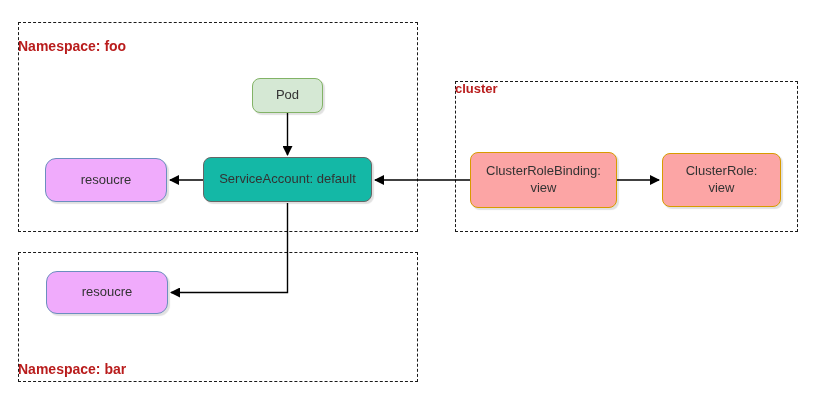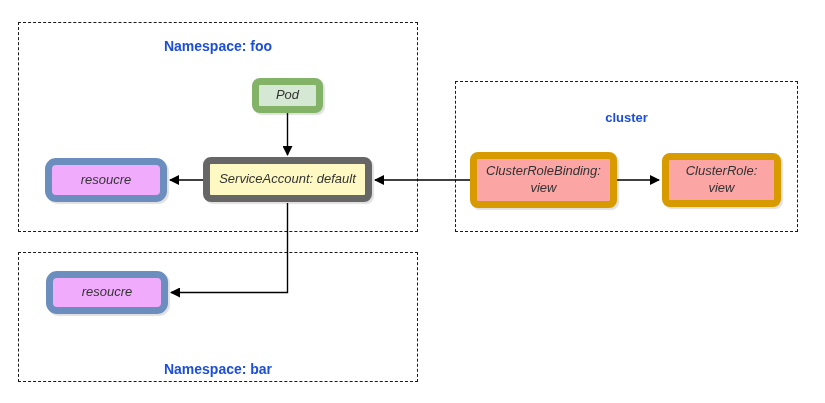--- a/index.html
+++ b/index.html
@@ -18,43 +18,41 @@
   .container-box {
     position: absolute;
     border: 1px dashed #1a1a1a;
     box-sizing: border-box;
     background: transparent;
   }
   .container-title {
     position: absolute;
     left: 0;
     width: 100%;
-    text-align: center;
     font-weight: bold;
-    color: #1d4ed8;
+    color: #b91c1c;
   }
   .title-lg { font-size: 14px; }
   .title-sm { font-size: 13px; }
   .node {
     position: absolute;
     box-sizing: border-box;
     display: flex;
     align-items: center;
     justify-content: center;
     text-align: center;
     font-size: 13px;
     line-height: 1.3;
     color: #333333;
-    border: 7px solid #701a75;
+    border: 1px solid #701a75;
     white-space: pre-line;
     box-shadow: 2px 2px 1px rgba(0,0,0,0.12);
-    font-style: italic;
   }
   .node-green  { background: #d5e8d4; border-color: #82b366; border-radius: 8px; }
-  .node-gray   { background: #fef9c3; border-color: #666666; border-radius: 8px; }
+  .node-gray   { background: #14b8a6; border-color: #666666; border-radius: 8px; }
   .node-blue   { background: #f0abfc; border-color: #6c8ebf; border-radius: 11px; }
   .node-orange { background: #fca5a5; border-color: #d79b00; border-radius: 8px; }
   #arrows-layer {
     position: absolute;
     left: 0;
     top: 0;
     width: 825px;
     height: 403px;
     pointer-events: none;
   }
@@ -66,21 +64,21 @@
 </style>
 </head>
 <body>
 
 <div id="canvas">
 
   <div class="container-box" style="left:18px; top:22px; width:400px; height:210px;"></div>
   <div class="container-title title-lg" style="left:18px; top:38px; width:400px;">Namespace: foo</div>
 
   <div class="container-box" style="left:455px; top:81px; width:343px; height:151px;"></div>
-  <div class="container-title title-sm" style="left:455px; top:110px; width:343px;">cluster</div>
+  <div class="container-title title-sm" style="left:455px; top:81px; width:343px;">cluster</div>
 
   <div class="container-box" style="left:18px; top:252px; width:400px; height:130px;"></div>
   <div class="container-title title-lg" style="left:18px; top:349px; width:400px;margin-top:12px;">Namespace: bar</div>
 
   <svg id="arrows-layer" viewBox="0 0 825 403" xmlns="http://www.w3.org/2000/svg">
     <defs>
       <marker id="arrowhead" viewBox="0 0 10 10" refX="9" refY="5" markerWidth="10" markerHeight="10" markerUnits="userSpaceOnUse" orient="auto">
         <path d="M0,0 L10,5 L0,10 z" fill="#000000"></path>
       </marker>
     </defs>

